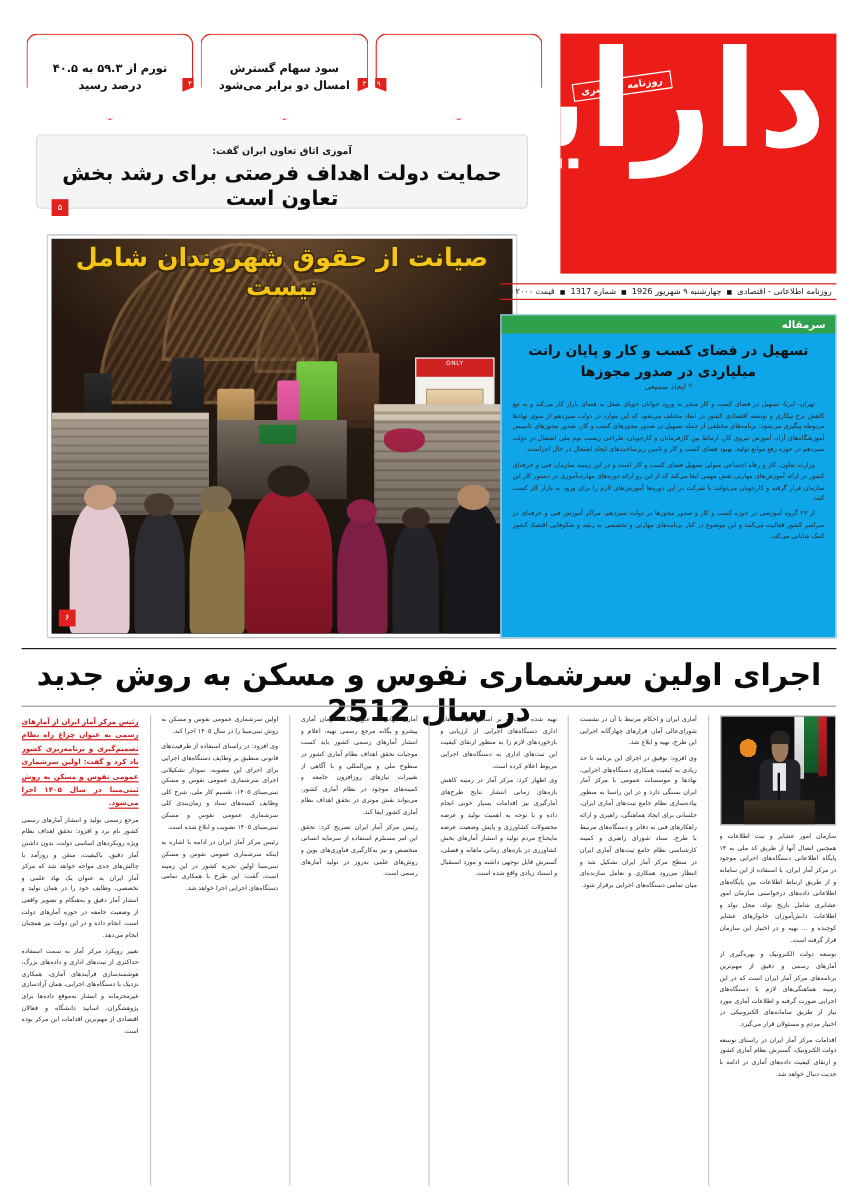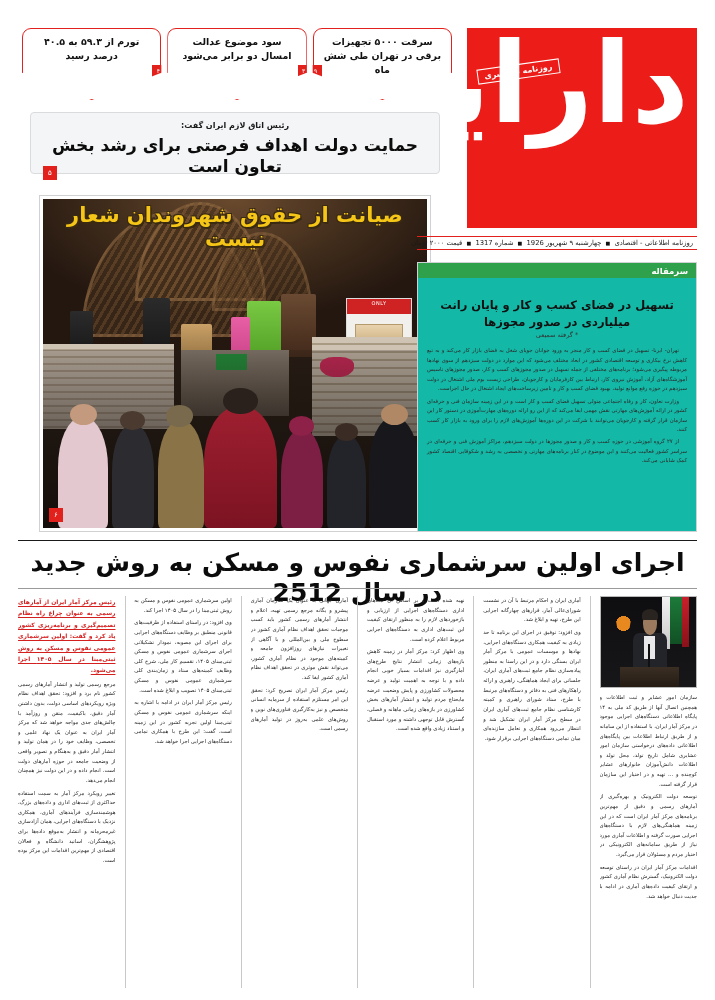--- a/index.html
+++ b/index.html
@@ -49,20 +49,21 @@
   }
 
   .teaser-text {
     font-size: 9.5px;
     font-weight: bold;
     line-height: 1.45;
     color: #111;
     text-align: center;
     direction: rtl;
     letter-spacing: -0.2px;
+    margin-top: 16px;
   }
 
   .teaser-badge {
     position: absolute;
     bottom: 22px;
     right: -4px;
     width: 12px; height: 12px;
     background: #e2201c;
     color: #fff;
     font-size: 6px;
@@ -303,37 +304,37 @@
   }
   .inforow .sep { color: #111; margin: 0 2px; font-size: 5px; }
 
   .editorial {
     position: absolute;
     top: 262px;
     right: 18px;
     width: 280px;
     height: 270px;
     border: 1px solid #cfd2d4;
-    background: #14b8a6;
+    background: #0ea5e9;
   }
   .editorial-head {
     background: #2fa14d;
     color: #ffffff;
     font-size: 8.5px;
     font-weight: bold;
     padding: 2.5px 8px;
     text-align: right;
   }
   .editorial-title {
     text-align: center;
     font-size: 11.5px;
     font-weight: bold;
     color: #111;
     line-height: 1.45;
-    padding: 19px 12px 1px 12px;
+    padding: 6px 12px 1px 12px;
   }
   .editorial-author {
     text-align: center;
     font-size: 6.5px;
     color: #333;
     padding-bottom: 5px;
   }
   .editorial-body {
     font-size: 5.4px;
     line-height: 1.75;
@@ -439,40 +440,39 @@
 
   .photo-border-thin { border: 1px solid #b9b9b9; }
 </style>
 </head>
 <body>
 
 <div class="page">
 
   <div class="top-strip">
     <div class="teaser">
-      <div class="teaser-text">سرقت ۵۰۰۰ تجهیزات برقی در تهران طی شش ماه</div>
       <span class="teaser-badge">۹</span>
     </div>
     <div class="teaser">
-      <div class="teaser-text">سود موضوع عدالت امسال دو برابر می‌شود</div>
+      <div class="teaser-text">سود سهام گسترش امسال دو برابر می‌شود</div>
       <span class="teaser-badge">۳</span>
     </div>
     <div class="teaser">
       <div class="teaser-text">تورم از ۵۹.۳ به ۴۰.۵ درصد رسید</div>
       <span class="teaser-badge">۴</span>
     </div>
   </div>
 
   <div class="masthead">
     <div class="masthead-title">دارایی</div>
     <div class="masthead-sub">روزنامه سراسری</div>
   </div>
 
   <div class="kicker-box">
-    <div class="kicker-label">رئیس اتاق لازم ایران گفت:</div>
+    <div class="kicker-label">آموزی اتاق تعاون ایران گفت:</div>
     <div class="kicker-headline">حمایت دولت اهداف فرصتی برای رشد بخش تعاون است</div>
     <span class="kicker-badge">۵</span>
   </div>
 
   <div class="photo-wrap">
     <div class="photo-canvas">
       <div class="ceiling"></div>
       <div class="arch a1"></div>
       <div class="arch a2"></div>
       <div class="arch a3"></div>
@@ -512,38 +512,38 @@
         <div class="head" style="left:64%; bottom:52%; width:6.5%; height:11%; background:#8e2148;"></div>
 
         <div class="person" style="left:74%; width:10%; height:52%; background:#23232a;"></div>
         <div class="head" style="left:76%; bottom:49%; width:6%; height:10%; background:#3a2c24;"></div>
 
         <div class="person" style="left:85%; width:13%; height:62%; background:#18181c;"></div>
         <div class="head" style="left:88%; bottom:58%; width:7%; height:12%; background:#b08866;"></div>
       </div>
     </div>
 
-    <div class="photo-caption">صیانت از حقوق شهروندان شعار نیست</div>
+    <div class="photo-caption">صیانت از حقوق شهروندان شامل نیست</div>
     <span class="photo-badge">۶</span>
   </div>
 
   <div class="inforow">
     <span>روزنامه اطلاعاتی - اقتصادی</span>
     <span class="sep">■</span>
     <span>چهارشنبه ۹ شهریور 1926</span>
     <span class="sep">■</span>
     <span>شماره 1317</span>
     <span class="sep">■</span>
     <span>قیمت ۲۰۰۰ تومان</span>
   </div>
 
   <div class="editorial">
     <div class="editorial-head">سرمقاله</div>
     <div class="editorial-title">تسهیل در فضای کسب و کار و پایان رانت میلیاردی در صدور مجوزها</div>
-    <div class="editorial-author">* گرفته سمیعی</div>
+    <div class="editorial-author">* ایجاد سمیعی</div>
     <div class="editorial-body">
       <p>تهران- ایرنا- تسهیل در فضای کسب و کار منجر به ورود جوانان جویای شغل به فضای بازار کار می‌کند و به تبع کاهش نرخ بیکاری و توسعه اقتصادی کشور در ابعاد مختلف می‌شود که این موارد در دولت سیزدهم از سوی نهادها مربوطه پیگیری می‌شود؛ برنامه‌های مختلفی از جمله تسهیل در صدور مجوزهای کسب و کار، صدور مجوزهای تاسیس آموزشگاه‌های آزاد، آموزش نیروی کار، ارتباط بین کارفرمایان و کارجویان، طراحی زیست بوم ملی اشتغال در دولت سیزدهم در حوزه رفع موانع تولید، بهبود فضای کسب و کار و تامین زیرساخت‌های ایجاد اشتغال در حال اجراست.</p>
       <p>وزارت تعاون، کار و رفاه اجتماعی متولی تسهیل فضای کسب و کار است و در این زمینه سازمان فنی و حرفه‌ای کشور در ارائه آموزش‌های مهارتی نقش مهمی ایفا می‌کند که از این رو ارائه دوره‌های مهارت‌آموزی در دستور کار این سازمان قرار گرفته و کارجویان می‌توانند با شرکت در این دوره‌ها آموزش‌های لازم را برای ورود به بازار کار کسب کنند.</p>
       <p>از ۲۷ گروه آموزشی در حوزه کسب و کار و صدور مجوزها در دولت سیزدهم، مراکز آموزش فنی و حرفه‌ای در سراسر کشور فعالیت می‌کنند و این موضوع در کنار برنامه‌های مهارتی و تخصصی به رشد و شکوفایی اقتصاد کشور کمک شایانی می‌کند.</p>
     </div>
   </div>
 
   <div class="hr-thick"></div>
   <div class="main-headline">اجرای اولین سرشماری نفوس و مسکن به روش جدید در سال 2512</div>
   <div class="hr-thin"></div>

